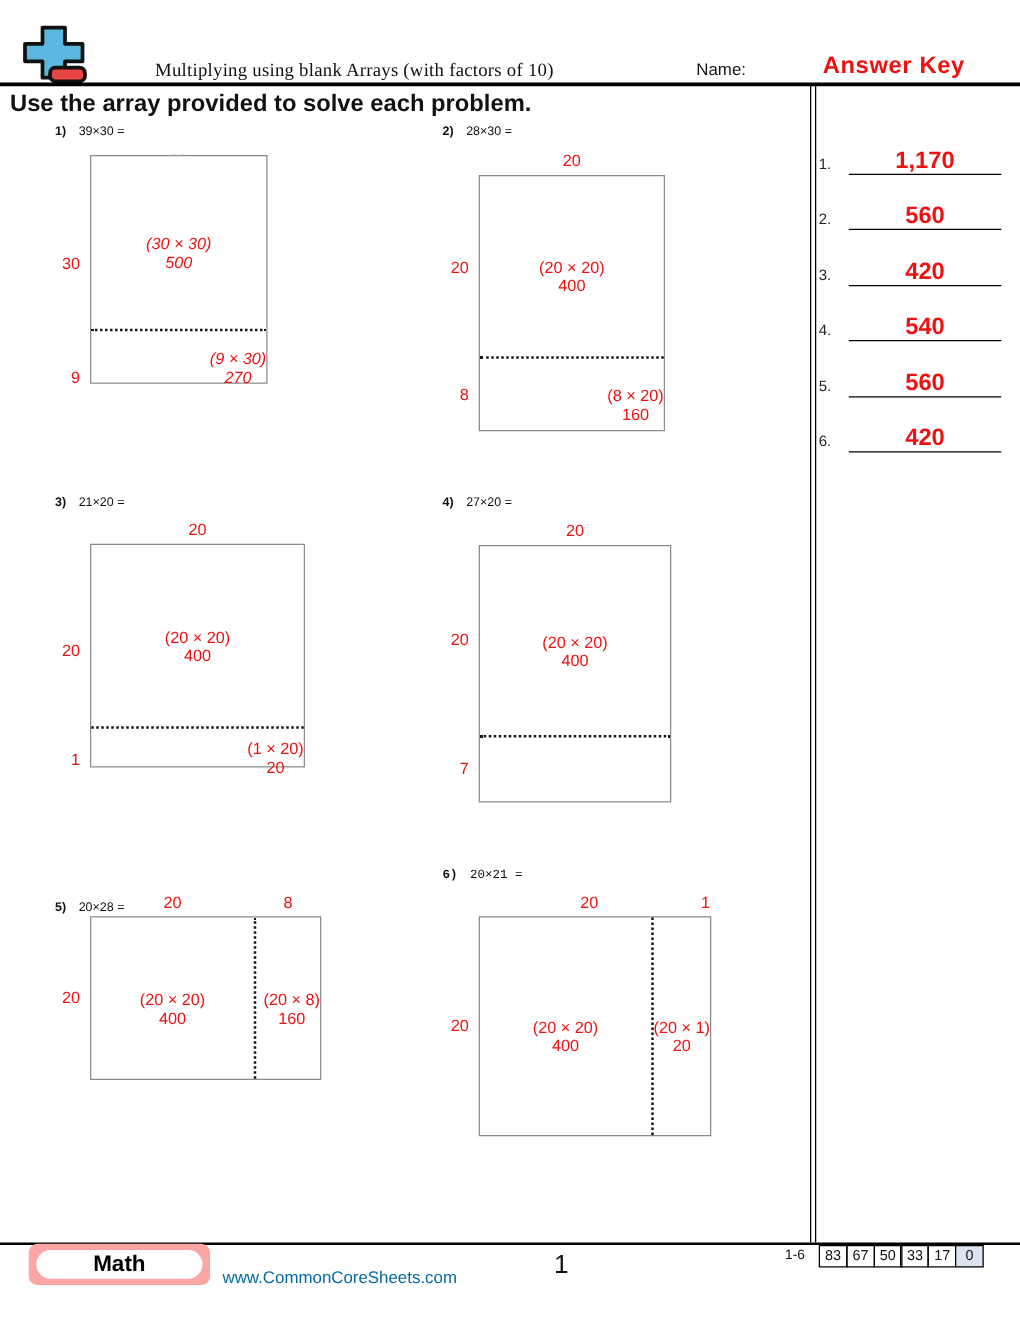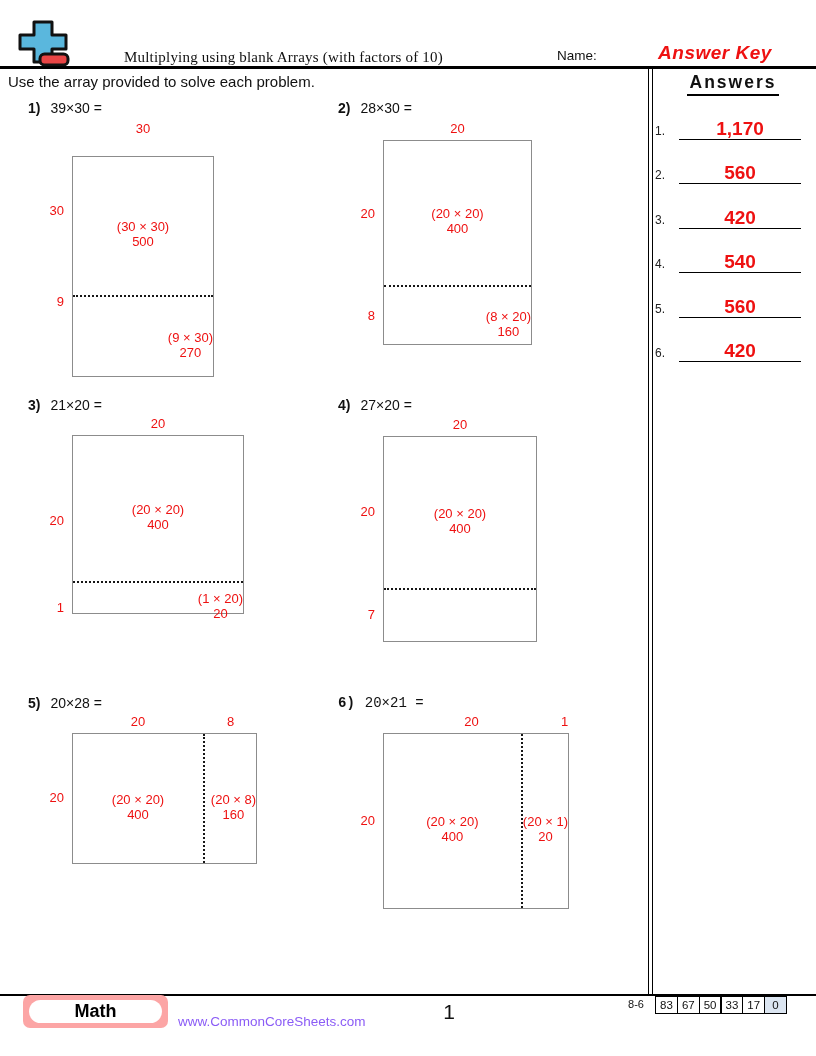--- a/index.html
+++ b/index.html
@@ -12,58 +12,58 @@
     font-family: "Liberation Sans", sans-serif;
     color: #111;
     overflow: hidden;
   }
 
   
   .logo { position: absolute; left: 18px; top: 20px; }
   .page-title { position: absolute; left: 124px; top: 49px; font-size: 15px; letter-spacing: 0.2px; font-family: Liberation Serif, serif; }
   .name-label { position: absolute; left: 557px; top: 48px; font-size: 13.5px; }
   .answer-key { position: absolute; left: 627px; top: 42px; width: 176px; text-align: center;
-                font-size: 19px; font-weight: bold; color: var(--red); letter-spacing: 0.5px; font-style: italic; }
+                font-size: 19px; font-weight: bold; color: var(--red); letter-spacing: 0.5px; }
   .hdr-rule { position: absolute; left: 0; top: 66px; width: 816px; height: 2.5px; background: #000; }
-  .instruction { position: absolute; left: 8px; top: 73px; font-size: 15px; font-weight: normal; }
+  .instruction { position: absolute; left: 8px; top: 73px; font-size: 19px; font-weight: bold; }
 
   
   .vdivider { position: absolute; left: 648px; top: 68px; width: 5px; height: 926px;
               border-left: 1.5px solid #000; border-right: 1.5px solid #000; }
   .answers-title-wrap { position: absolute; left: 653px; top: 72px; width: 160px; text-align: center; }
   .answers-title { display: inline-block; font-size: 17.5px; font-weight: bold; letter-spacing: 2px;
                    border-bottom: 2.5px solid #000; padding: 0 3px 1px 3px; }
   .ans-item { position: absolute; left: 655px; width: 146px; display: flex; align-items: flex-end; }
   .ans-num { width: 24px; font-size: 12px; color: #222; padding-bottom: 2px; }
   .ans-line { flex: 1; text-align: center; font-size: 19px; font-weight: bold; color: var(--red);
               border-bottom: 1.8px solid #000; line-height: 21px; }
 
   
-  .phdr { position: absolute; font-size: 14px; white-space: nowrap; }
+  .phdr { position: absolute; font-size: 10px; white-space: nowrap; margin-left: 16px; }
   .pnum { font-weight: bold; margin-right: 10px; }
   .array { position: absolute; border: 1.5px solid #8c8c8c; display: flex; background: #fff; }
   .array.h { flex-direction: column; }
   .array.v { flex-direction: row; }
   .region { display: flex; align-items: center; justify-content: center; }
   .region.grow { flex: 1; justify-content: flex-end; }
   .div-b { border-bottom: 2px dotted #161616; }
   .div-r { border-right: 2px dotted #161616; }
   .rt { transform: translateY(8px); text-align: center; font-size: 13px; line-height: 15px;
         color: var(--red); white-space: nowrap; }
   .tlab { position: absolute; text-align: center; font-size: 13px; color: var(--red); line-height: 15px; }
   .slab { position: absolute; width: 40px; text-align: right; font-size: 13px; color: var(--red); line-height: 15px; }
 
   
   .ftr-rule { position: absolute; left: 0; top: 994px; width: 816px; height: 2px; background: #000; }
   .badge { position: absolute; left: 23px; top: 995px; width: 145px; height: 33px;
            background: #fca5a5; border-radius: 7px; }
   .badge-inner { position: absolute; left: 6px; top: 5px; right: 6px; bottom: 5px; background: #fff;
                  border-radius: 12px; display: flex; align-items: center; justify-content: center;
                  font-size: 18px; font-weight: bold; color: #000; }
-  .website { position: absolute; left: 178px; top: 1014px; font-size: 13.5px; color: #8b5cf6; }
+  .website { position: absolute; left: 178px; top: 1014px; font-size: 13.5px; color: #0369a1; }
   .page-num { position: absolute; left: 432px; top: 1000px; width: 34px; text-align: center; font-size: 21px; }
   .range { position: absolute; left: 598px; top: 998px; width: 46px; text-align: right; font-size: 11px; }
   .scores { position: absolute; left: 655px; top: 996px; display: flex; }
   .score { width: 23px; height: 18px; border: 1.2px solid #000; margin-left: -1.2px;
            display: flex; align-items: center; justify-content: center; font-size: 11.5px; }
   .score:first-child { margin-left: 0; }
   .score.hl { background: #dbe5f1; }
 </style>
 </head>
 <body>
@@ -74,23 +74,20 @@
     <path d="M16,2 h18 v13 h14 v14 h-14 v13 h-18 v-13 H2 v-14 h14 Z" fill="#5ab7dd" stroke="#111" stroke-width="3" stroke-linejoin="round"></path>
     <rect x="22" y="34" width="28" height="11" rx="4.5" fill="#e84545" stroke="#111" stroke-width="3"></rect>
   </svg>
   <div class="page-title">Multiplying using blank Arrays (with factors of 10)</div>
   <div class="name-label">Name:</div>
   <div class="answer-key">Answer Key</div>
   <div class="hdr-rule"></div>
   <div class="instruction">Use the array provided to solve each problem.</div>
 
   <div class="vdivider"></div>
-  <div class="answers-title-wrap">
-    <span class="answers-title">Answers</span>
-  </div>
 
   <div class="ans-item" style="top:118px;">
     <span class="ans-num">1.</span>
     <span class="ans-line">1,170</span>
   </div>
   <div class="ans-item" style="top:162px;">
     <span class="ans-num">2.</span>
     <span class="ans-line">560</span>
   </div>
   <div class="ans-item" style="top:207px;">
@@ -109,21 +106,21 @@
     <span class="ans-num">6.</span>
     <span class="ans-line">420</span>
   </div>
 
   <div class="phdr" style="left:28px;top:100px;">
     <span class="pnum">1)</span><span>39×30 =</span>
   </div>
   <div class="tlab" style="left:72px;top:121px;width:142px;">30</div>
   <div class="slab" style="left:24px;top:203px;">30</div>
   <div class="slab" style="left:24px;top:294px;">9</div>
-  <div class="array h" style="left:72px;top:156px;width:142px;height:221px;">
+  <div class="array h" style="left:72px;top:124px;width:142px;height:183px;font-style:italic;">
     <div class="region div-b" style="height:140px;">
       <div class="rt">
         <div>(30 × 30)</div>
         <div>500</div>
       </div>
     </div>
     <div class="region grow">
       <div class="rt">
         <div>(9 × 30)</div>
         <div>270</div>
@@ -181,21 +178,21 @@
   <div class="slab" style="left:335px;top:607px;">7</div>
   <div class="array h" style="left:383px;top:436px;width:154px;height:206px;">
     <div class="region div-b" style="height:153px;">
       <div class="rt">
         <div>(20 × 20)</div>
         <div>400</div>
       </div>
     </div>
   </div>
 
-  <div class="phdr" style="left:28px;top:695px;">
+  <div class="phdr" style="left:28px;top:721px;">
     <span class="pnum">5)</span><span>20×28 =</span>
   </div>
   <div class="tlab" style="left:72px;top:714px;width:132px;">20</div>
   <div class="tlab" style="left:204px;top:714px;width:53px;">8</div>
   <div class="slab" style="left:24px;top:790px;">20</div>
   <div class="array v" style="left:72px;top:733px;width:185px;height:131px;">
     <div class="region div-r" style="width:132px;">
       <div class="rt">
         <div>(20 × 20)</div>
         <div>400</div>
@@ -229,21 +226,21 @@
       </div>
     </div>
   </div>
 
   <div class="ftr-rule"></div>
   <div class="badge">
     <div class="badge-inner">Math</div>
   </div>
   <div class="website">www.CommonCoreSheets.com</div>
   <div class="page-num">1</div>
-  <div class="range">8-6</div>
+  <div class="range">1-6</div>
   <div class="scores">
     <div class="score">83</div>
     <div class="score">67</div>
     <div class="score">50</div>
     <div class="score">33</div>
     <div class="score">17</div>
     <div class="score hl">0</div>
   </div>
 
 </div>

